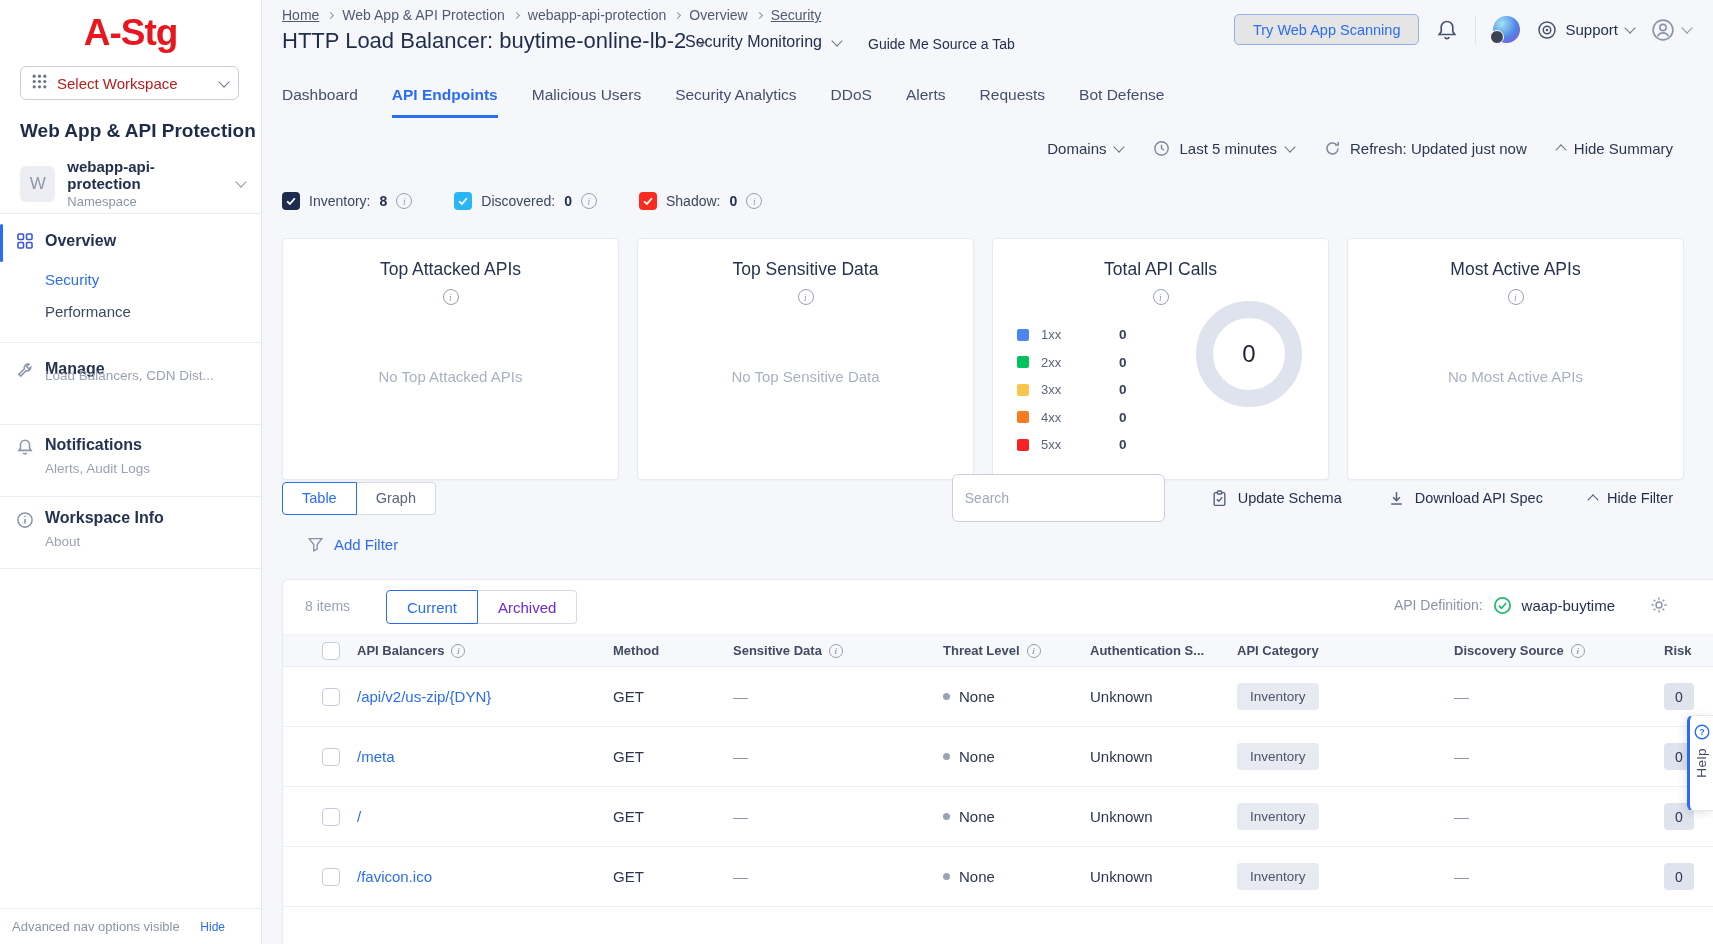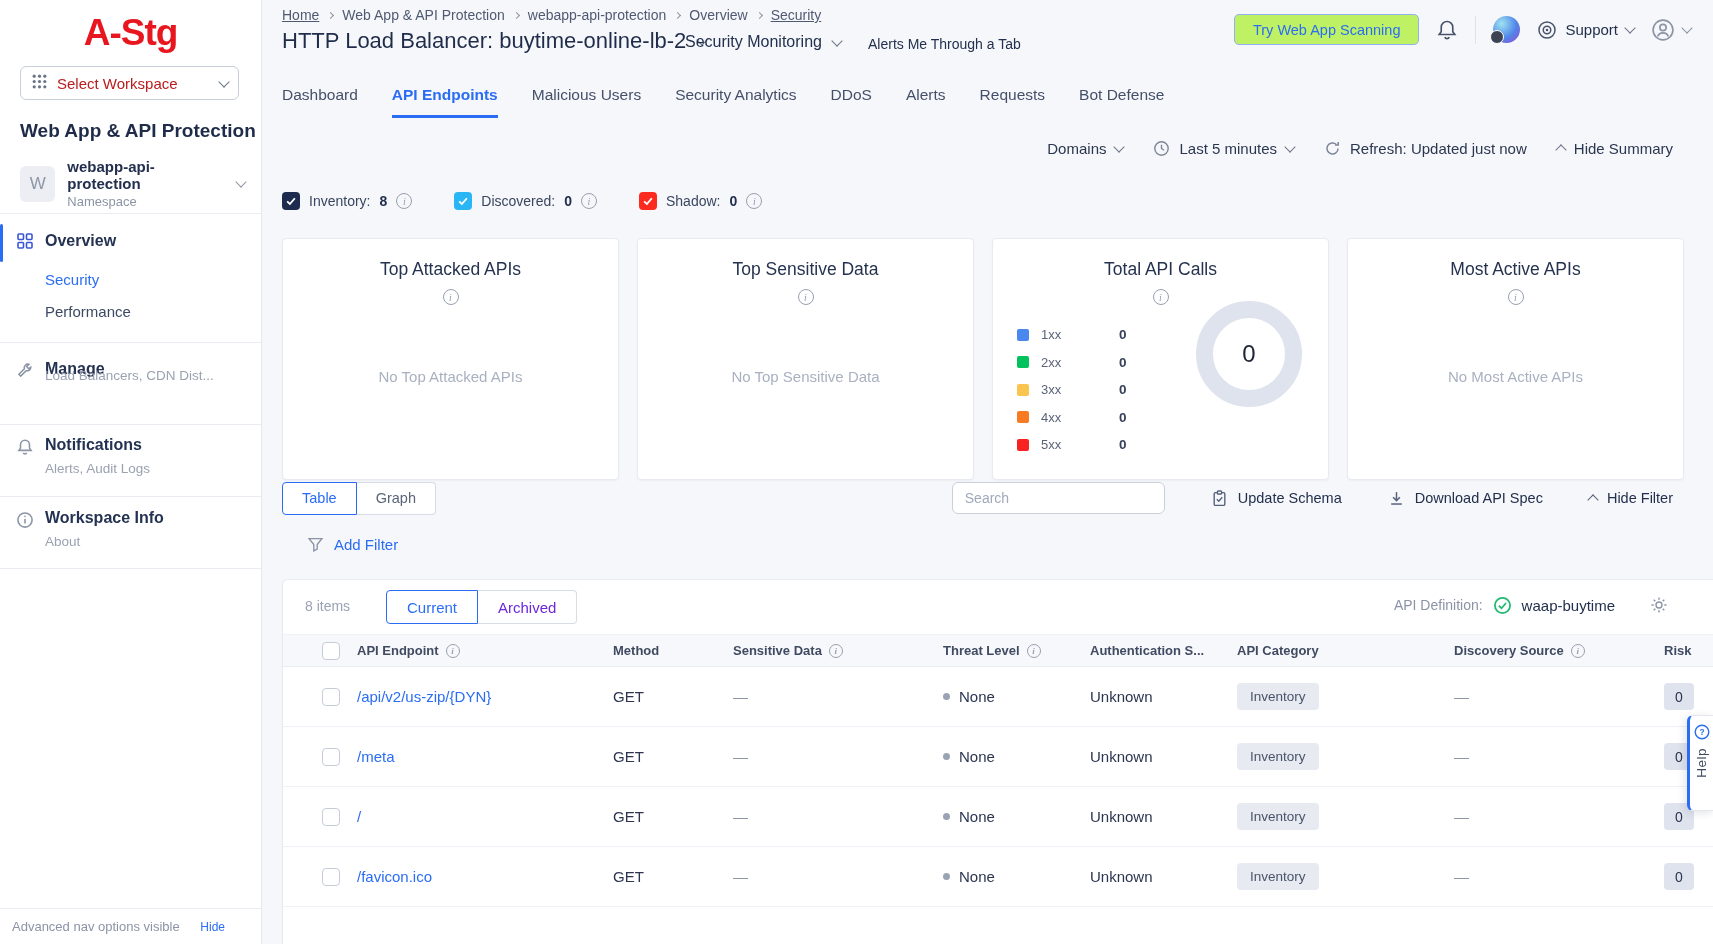--- a/index.html
+++ b/index.html
@@ -32,21 +32,21 @@
   
   .main { position:absolute; left:262px; top:0; right:0; bottom:0; }
   .breadcrumb { position:absolute; top:7px; left:20px; display:flex; align-items:center; gap:9px; font-size:14px; color:#4f5a72; }
   .breadcrumb .sep { width:5px; height:5px; border-right:1.4px solid #8b94a6; border-bottom:1.4px solid #8b94a6; transform:rotate(-45deg); }
   .breadcrumb .underline { text-decoration:underline; cursor:pointer; }
   .breadcrumb .crumb { cursor:pointer; }
   .lb-title { position:absolute; top:28px; left:20px; display:flex; align-items:center; gap:12px; font-size:22px; font-weight:500; color:#1f2c4a; cursor:pointer; }
   .sec-mon { position:absolute; top:33px; left:423px; display:flex; align-items:center; gap:11px; font-size:16px; color:#22304e; cursor:pointer; }
   .guide-link { position:absolute; top:36px; left:606px; font-size:14px; color:#22304e; cursor:pointer; }
   .topright { position:absolute; top:14px; right:22px; display:flex; align-items:center; gap:17px; }
-  .try-btn { height:31px; padding:0 18px; border:1px solid #8fb0f3; border-radius:5px; background:#bef264; color:#2a6df4; font-size:14.5px; display:flex; align-items:center; cursor:pointer; }
+  .try-btn { height:31px; padding:0 18px; border:1px solid #8fb0f3; border-radius:5px; background:#e5e5e5; color:#2a6df4; font-size:14.5px; display:flex; align-items:center; cursor:pointer; }
   .icon-btn { color:#47536b; cursor:pointer; display:flex; align-items:center; }
   .vdiv { width:1px; height:28px; background:#dfe3ea; }
   .avatar { width:27px; height:27px; border-radius:50%; background:radial-gradient(circle at 32% 28%, #9fe3f2, #4f86e8 55%, #8a55d6 90%); position:relative; cursor:pointer; }
   .avatar::after { content:""; position:absolute; left:-3px; bottom:-1px; width:12px; height:12px; border-radius:50%; background:#3c4454; border:1.5px solid #fff; }
   .tr-group { display:flex; align-items:center; gap:8px; color:#22304e; font-size:15px; cursor:pointer; }
 
   .tabs { position:absolute; top:86px; left:20px; display:flex; gap:34px; }
   .tab { font-size:15.5px; color:#44506a; padding-bottom:11px; cursor:pointer; }
   .tab.active { color:#2a6df4; font-weight:bold; border-bottom:3px solid #2a6df4; }
 
@@ -75,21 +75,21 @@
   .donut .dv { font-size:24px; color:#1d2433; }
 
   .toolbar { position:absolute; top:481px; left:20px; right:40px; height:34px; display:flex; align-items:center; }
   .seg { display:flex; }
   .seg .seg-btn { height:33px; padding:0 19px; background:#fff; font-size:14.5px; display:flex; align-items:center; cursor:pointer; }
   .seg .on { border:1px solid #2a6df4; color:#2a6df4; border-radius:4px 0 0 4px; z-index:1; }
   .seg .off { border:1px solid #d5dae4; border-left:none; color:#5a6578; border-radius:0 4px 4px 0; }
   .seg2 .on2 { border:1px solid #2a6df4; color:#2a6df4; border-radius:4px 0 0 4px; z-index:1; font-size:15px; }
   .seg2 .off2 { border:1px solid #d7dce5; border-left:none; color:#6d28d9; border-radius:0 4px 4px 0; font-size:15px; }
   .tb-right { margin-left:auto; display:flex; align-items:center; gap:46px; }
-  .search { width:213px; height:32px; border:1px solid #c9d0dc; border-radius:6px; background:#fff; padding:0 12px; font-size:14px; color:#2b3550; font-family:"Liberation Sans",sans-serif; }
+  .search { width:213px; height:48px; border:1px solid #c9d0dc; border-radius:6px; background:#fff; padding:0 12px; font-size:14px; color:#2b3550; font-family:"Liberation Sans",sans-serif; }
   .search::placeholder { color:#a0a9ba; }
   .tb-act { display:flex; align-items:center; gap:10px; font-size:14.5px; color:#22304e; cursor:pointer; }
   .tb-act .ic { color:#55617a; display:flex; }
 
   .addfilter { position:absolute; top:536px; left:45px; display:flex; align-items:center; gap:10px; cursor:pointer; }
   .addfilter .txt { font-size:15px; color:#2a6df4; }
   .funnel { color:#8b94a6; display:flex; }
 
   .panel { position:absolute; top:579px; left:20px; right:0; height:420px; background:#fff; border:1px solid #e7eaf0; border-right:none; border-radius:6px 0 0 0; box-shadow:0 1px 2px rgba(16,24,40,.04); }
   .panel-head { position:relative; height:54px; }
@@ -232,21 +232,21 @@
     </div>
 
     <div class="lb-title">
       <span>HTTP Load Balancer: buytime-online-lb-2</span>
       <span class="chev" style="color:#6b7689"></span>
     </div>
     <div class="sec-mon">
       <span>Security Monitoring</span>
       <span class="chev" style="color:#6b7689"></span>
     </div>
-    <div class="guide-link">Alerts Me Through a Tab</div>
+    <div class="guide-link">Guide Me Source a Tab</div>
 
     <div class="topright">
       <button class="try-btn">Try Web App Scanning</button>
       <span class="icon-btn">
         <svg width="22" height="22" viewBox="0 0 16 16" fill="none" stroke="#47536b" stroke-width="1.2">
             <path d="M8 1.8a4.2 4.2 0 0 0-4.2 4.2v3.2L2.3 11.3h11.4L12.2 9.2V6A4.2 4.2 0 0 0 8 1.8z"></path>
             <path d="M6.4 13.2a1.7 1.7 0 0 0 3.2 0"></path>
           </svg>
       </span>
       <span class="vdiv"></span>
@@ -468,21 +468,21 @@
                 <circle cx="10" cy="10" r="3"></circle>
                 <path d="M10 2.5v2.2M10 15.3v2.2M2.5 10h2.2M15.3 10h2.2M4.7 4.7l1.6 1.6M13.7 13.7l1.6 1.6M15.3 4.7l-1.6 1.6M6.3 13.7l-1.6 1.6"></path>
               </svg>
           </span>
         </div>
       </div>
 
       <div class="tgrid thead">
         <span class="cb" style="height:18px"></span>
         <span class="th">
-            <span>API Endpoint</span>
+            <span>API Balancers</span>
             <span class="info-i">i</span>
           </span>
         <span class="th">
             <span>Method</span>
           </span>
         <span class="th">
             <span>Sensitive Data</span>
             <span class="info-i">i</span>
           </span>
         <span class="th">

